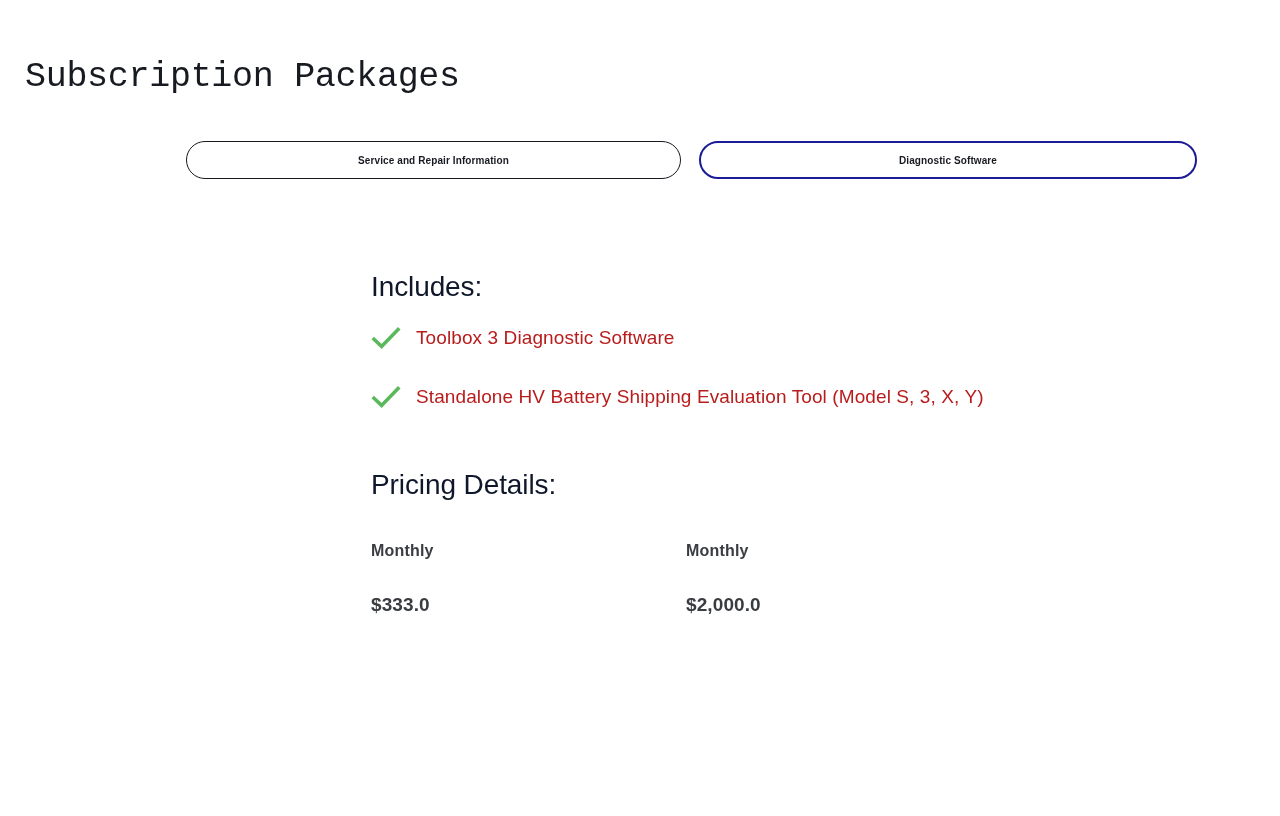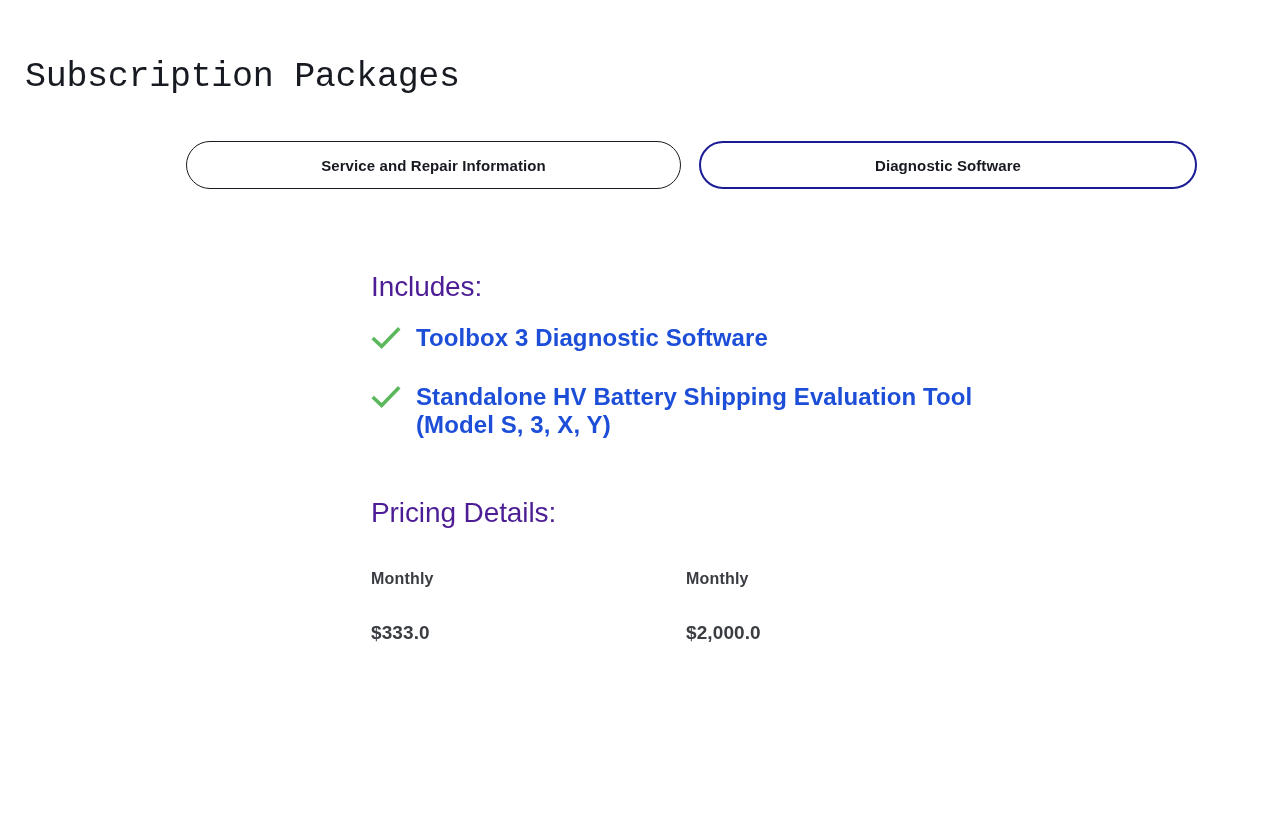--- a/index.html
+++ b/index.html
@@ -41,27 +41,27 @@
   
   .tab-bar {
     position: absolute;
     left: 186px;
     top: 141px;
     display: flex;
     align-items: center;
     gap: 18px;
   }
   .tab {
-    height: 48px;
+    height: 38px;
     border-radius: 25px;
     background: #ffffff;
     display: flex;
     align-items: center;
     justify-content: center;
-    font-size: 15px;
+    font-size: 10px;
     font-weight: 700;
     letter-spacing: 0.1px;
     cursor: pointer;
     padding: 16px 18px;
     user-select: none;
   }
   .tab.inactive {
     width: 495px;
     border: 1.6px solid #171a20;
     color: #171a20;
@@ -77,21 +77,21 @@
     position: absolute;
     left: 371px;
     top: 268px;
     width: 660px;
   }
 
   .section-heading {
     font-size: 28px;
     line-height: 38px;
     font-weight: 400;
-    color: #4c1d95;
+    color: #0f172a;
     letter-spacing: -0.1px;
     margin: 0;
   }
 
   .includes-list {
     list-style: none;
     margin: 0;
     padding: 0;
     margin-top: 18px;
   }
@@ -105,24 +105,24 @@
   .check-icon {
     flex: 0 0 auto;
     width: 30px;
     height: 28px;
     margin-right: 15px;
     display: block;
   }
   .check-icon svg { display: block; }
 
   .includes-text {
-    font-size: 24px;
+    font-size: 19px;
     line-height: 28px;
-    font-weight: 700;
-    color: #1d4ed8;
+    font-weight: 400;
+    color: #b91c1c;
     letter-spacing: 0.1px;
     max-width: 600px;
   }
 
   .pricing-block {
     margin-top: 55px;
   }
 
   .pricing-table {
     margin-top: 36px;

